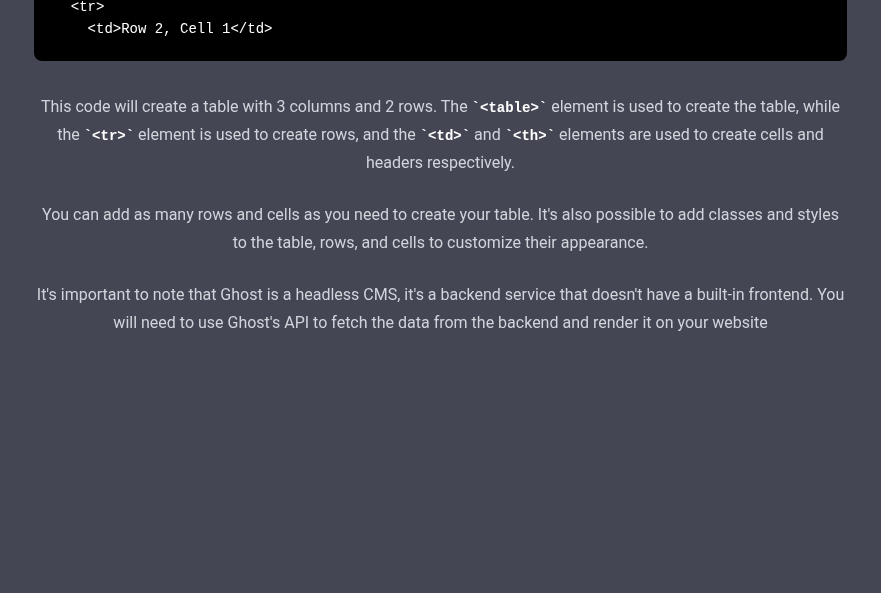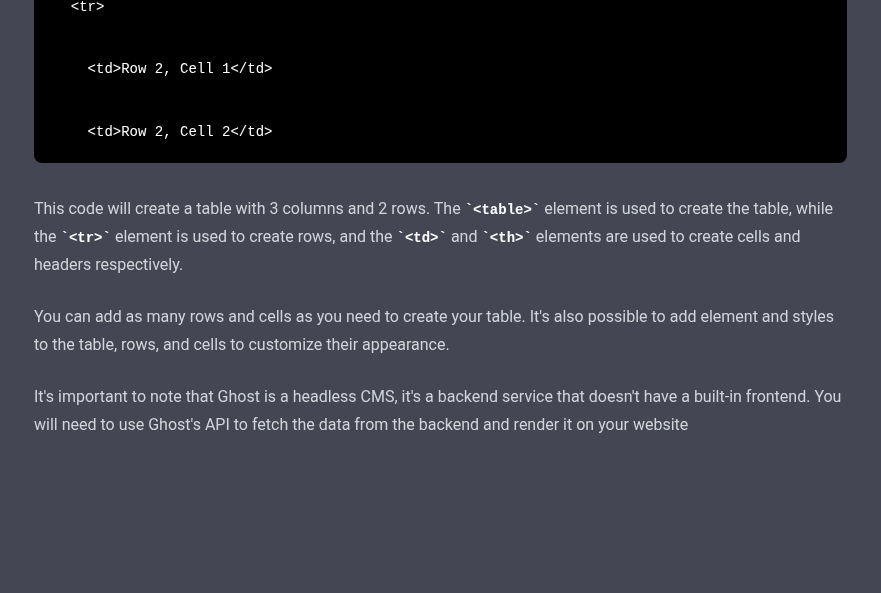--- a/index.html
+++ b/index.html
@@ -25,45 +25,45 @@
       line-height: 1.6;
       color: #ffffff;
       margin-bottom: 32px;
     }
     .code-block pre {
       white-space: pre;
       font-family: inherit;
     }
     .code-line {
       display: block;
-      margin-top: 40px;
     }
     .paragraph {
       font-size: 16px;
       line-height: 1.75;
       color: #d1d5db;
       margin-bottom: 24px;
+      text-align: center;
     }
     .inline-code {
       font-family: "Consolas", "Monaco", "Courier New", monospace;
       font-size: 14px;
       font-weight: 600;
       color: #ffffff;
     }
     .code-partial-top {
       display: block;
       margin-top: -4px;
     }
   </style>
 </head>
 <body>
 
 <div class="code-block">
-  <pre><span class="code-line code-partial-top">  &lt;tr&gt;</span><span class="code-line">    &lt;td&gt;Row 2, Cell 1&lt;/td&gt;</span><span class="code-line">    &lt;td&gt;Row 2, Cell 2&lt;/td&gt;</span></pre>
+  <pre><span class="code-line code-partial-top">  &lt;tr&gt;</span><span class="code-line">    &lt;td&gt;Row 2, Cell 1&lt;/td&gt;</span></pre>
 </div>
 
 <p class="paragraph">
   <span>This code will create a table with 3 columns and 2 rows. The </span><span class="inline-code">`&lt;table&gt;`</span><span> element is used to create the table, while the </span><span class="inline-code">`&lt;tr&gt;`</span><span> element is used to create rows, and the </span><span class="inline-code">`&lt;td&gt;`</span><span> and </span><span class="inline-code">`&lt;th&gt;`</span><span> elements are used to create cells and headers respectively.</span>
 </p>
 
-<p class="paragraph">You can add as many rows and cells as you need to create your table. It's also possible to add element and styles to the table, rows, and cells to customize their appearance.</p>
+<p class="paragraph">You can add as many rows and cells as you need to create your table. It's also possible to add classes and styles to the table, rows, and cells to customize their appearance.</p>
 
 <p class="paragraph">It's important to note that Ghost is a headless CMS, it's a backend service that doesn't have a built-in frontend. You will need to use Ghost's API to fetch the data from the backend and render it on your website</p>
 
 </body></html>

